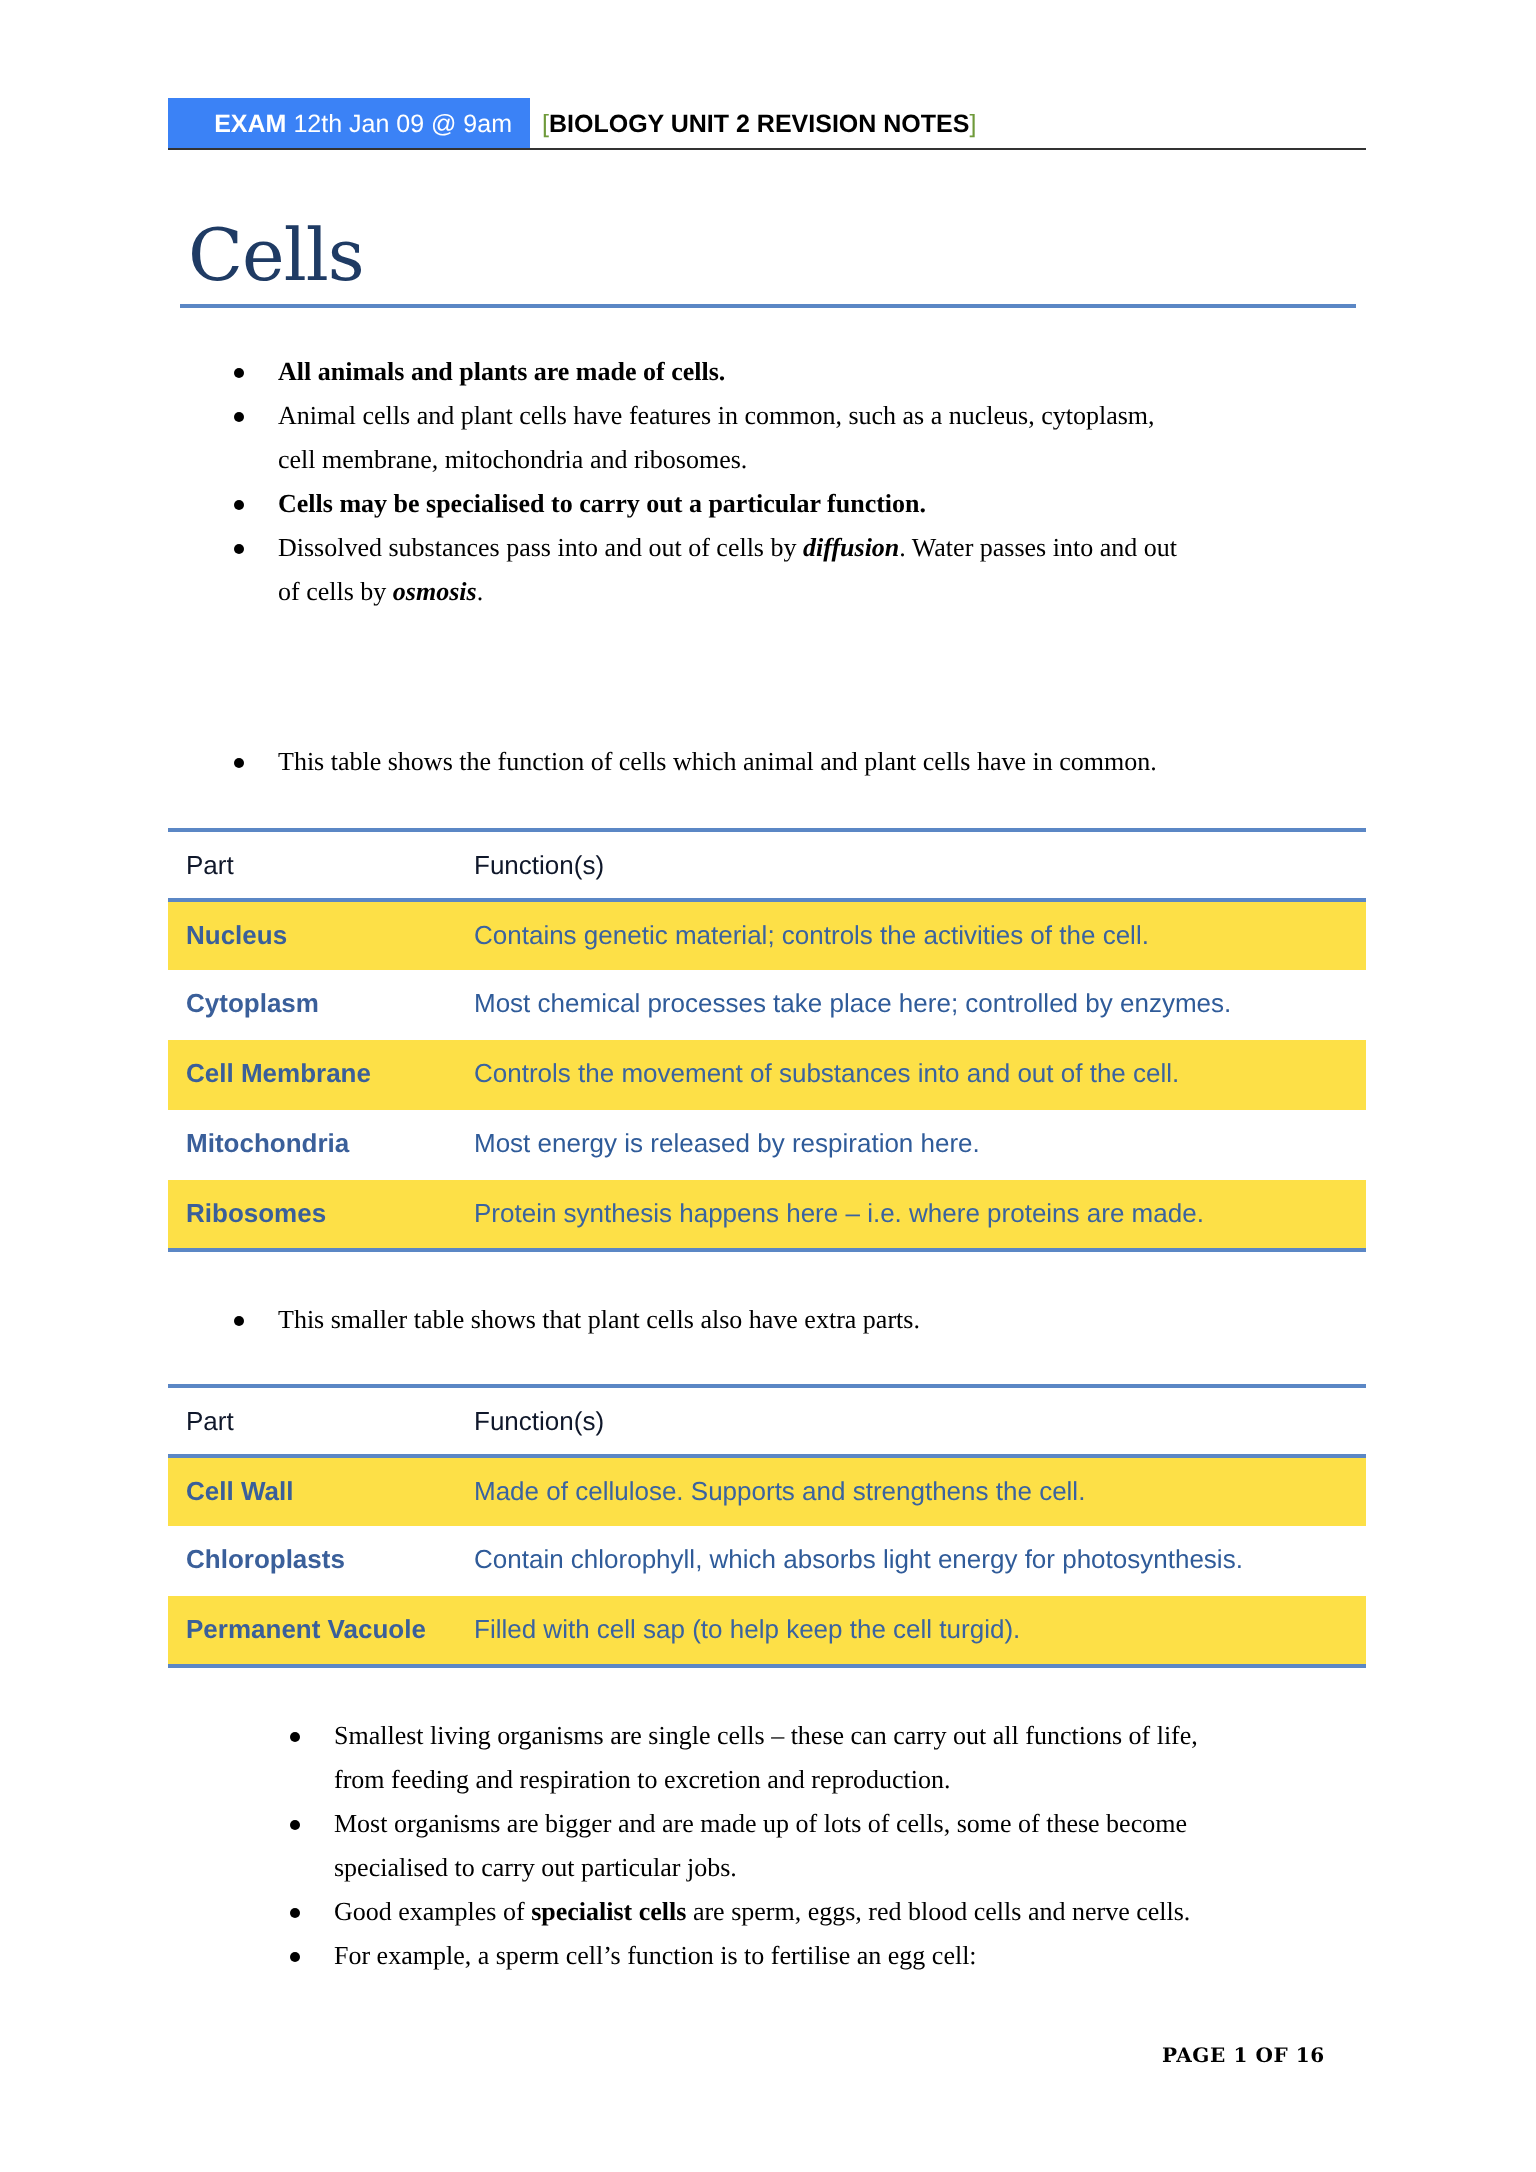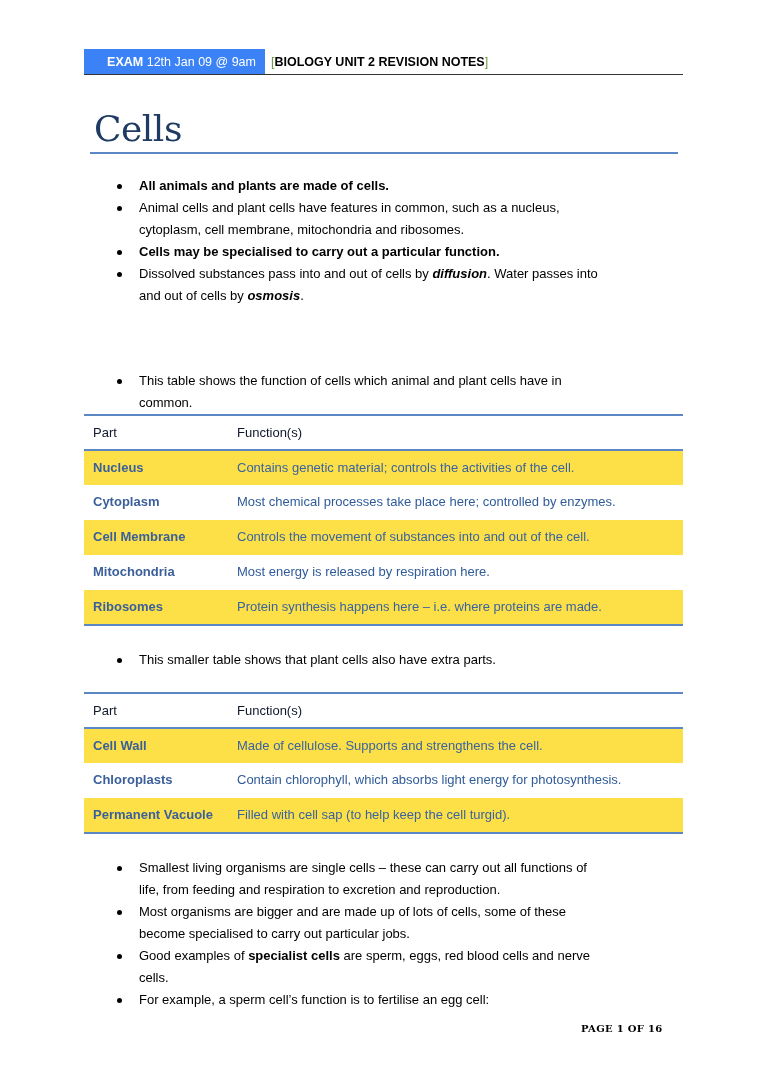--- a/index.html
+++ b/index.html
@@ -11,21 +11,21 @@
   .header-band b { font-weight: bold; }
   .header-title { position: absolute; left: 271px; top: 49px; height: 26px; line-height: 26px;
                   font-size: 12.5px; font-weight: bold; color: #000; }
   .header-title .br { color: #6f9a3a; font-weight: normal; }
   .header-rule { position: absolute; left: 84px; top: 74px; width: 599px; height: 1px; background: #333; }
 
   .page-title { position: absolute; left: 94px; top: 108px; font-family: "DejaVu Serif", serif;
                 font-size: 36px; color: #1f3b64; letter-spacing: -0.5px; }
   .title-rule { position: absolute; left: 90px; top: 152px; width: 588px; height: 2px; background: #5b87c5; }
 
-  ul.bullets { position: absolute; left: 0; margin: 0; padding: 0; list-style: none; width: 685px; }
+  ul.bullets { position: absolute; left: 0; margin: 0; padding: 0; list-style: none; width: 685px; font-family: Liberation Serif, serif; }
   ul.bullets li { position: relative; padding-left: 139px; padding-right: 86px; font-size: 13px;
                   line-height: 22px; }
   ul.bullets li .dot { position: absolute; left: 117px; top: 9px; width: 5px; height: 5px;
                        border-radius: 50%; background: #000; }
   ul.bullets li.bold { font-weight: bold; }
   .emph { font-weight: bold; font-style: italic; }
   .strong { font-weight: bold; }
 
   table.parts { position: absolute; left: 84px; width: 599px; border-collapse: collapse;
                 font-size: 13px; color: #3a63a0; }
@@ -118,20 +118,20 @@
       <td class="part">Chloroplasts</td>
       <td class="func">Contain chlorophyll, which absorbs light energy for photosynthesis.</td>
     </tr>
     <tr class="shade">
       <td class="part">Permanent Vacuole</td>
       <td class="func">Filled with cell sap (to help keep the cell turgid).</td>
     </tr>
   </tbody>
 </table>
 
-<ul class="bullets" style="top:857px;">
+<ul class="bullets" style="top:857px;margin-left:28px;">
   <li><span class="dot"></span><span>Smallest living organisms are single cells – these can carry out all functions of life, from feeding and respiration to excretion and reproduction.</span></li>
   <li><span class="dot"></span><span>Most organisms are bigger and are made up of lots of cells, some of these become specialised to carry out particular jobs.</span></li>
   <li><span class="dot"></span><span>Good examples of </span><span class="strong">specialist cells</span><span> are sperm, eggs, red blood cells and nerve cells.</span></li>
   <li><span class="dot"></span><span>For example, a sperm cell’s function is to fertilise an egg cell:</span></li>
 </ul>
 
 <div class="page-num">PAGE 1 OF 16</div>
 
 </body></html>

